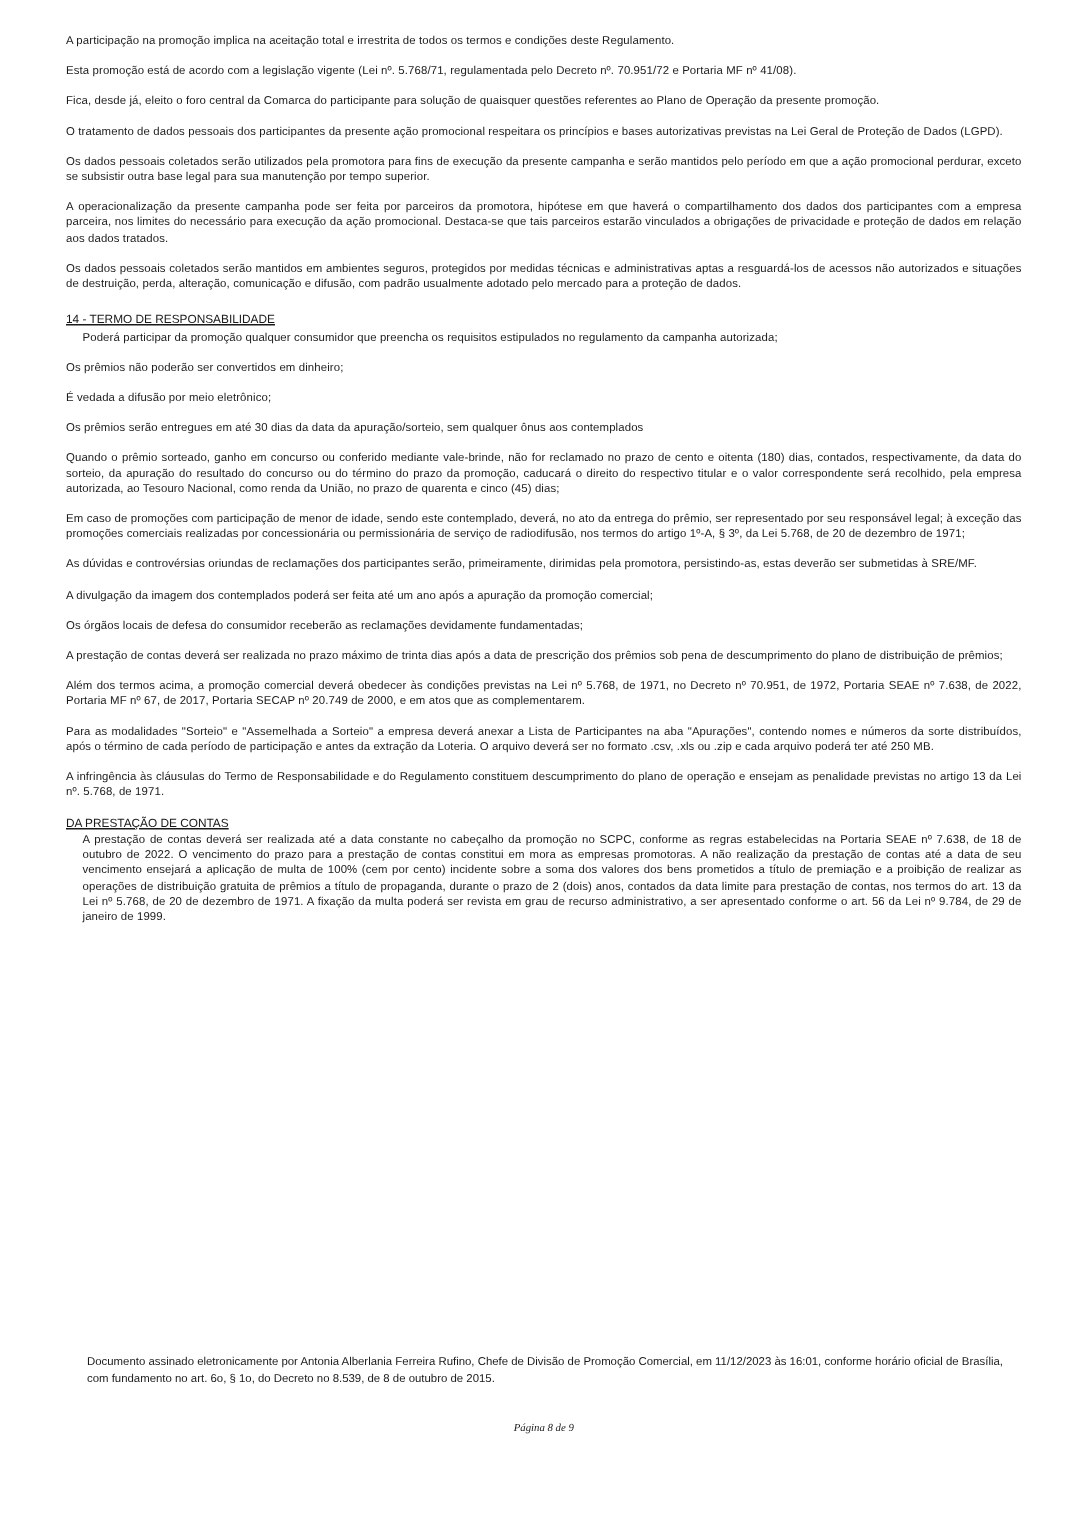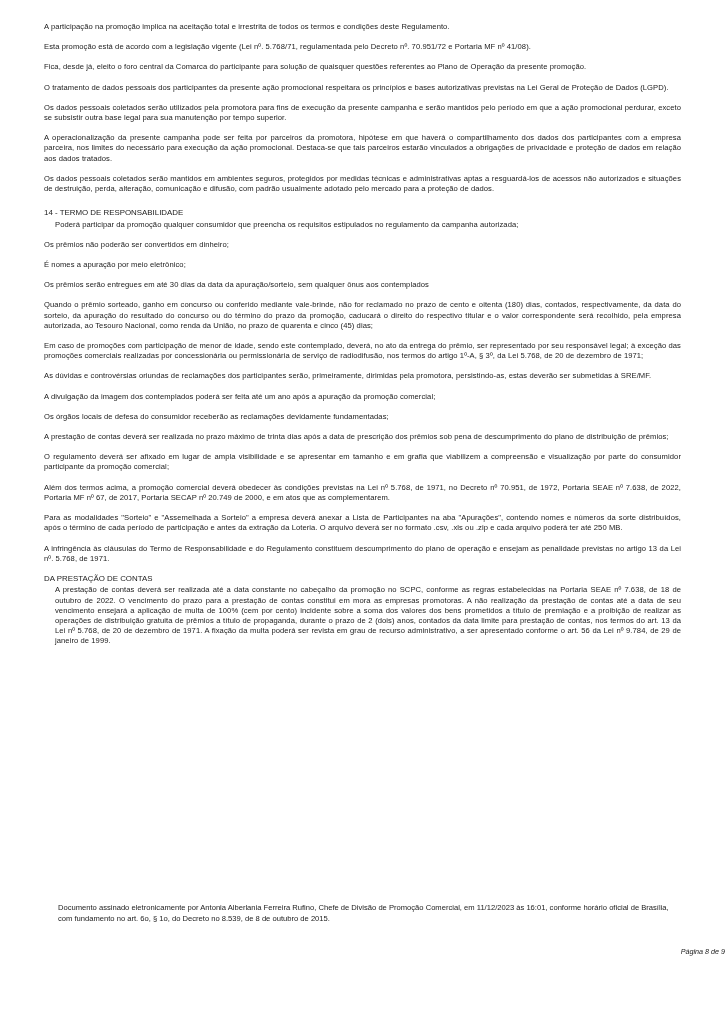--- a/index.html
+++ b/index.html
@@ -27,20 +27,21 @@
     line-height: 10.2px;
     text-align: justify;
     margin: 0 0 10px 0;
     letter-spacing: 0.01em;
   }
   .section-title {
     font-size: 7.9px;
     line-height: 10.4px;
     margin: 0 0 1px 0;
     text-align: left;
+    text-decoration: underline;
   }
   .section-block {
     margin: 0 0 10px 0;
   }
   .section-block p.para {
     margin-bottom: 0;
     padding-left: 11px;
   }
   .spacer-lg { height: 4px; }
 
@@ -102,24 +103,25 @@
     line-height: 10.4px;
     text-align: left;
     padding-left: 14px;
     padding-top: 4px;
   }
   .page-number {
     position: absolute;
     left: 0;
     right: 0;
     bottom: 16px;
-    text-align: right;
+    text-align: center;
     font-size: 7.2px;
     font-style: italic;
     color: #1a1a1a;
+    font-family: Liberation Serif, serif;
   }
 </style>
 </head>
 <body>
 
 <div class="page">
 
   <p class="para">A participação na promoção implica na aceitação total e irrestrita de todos os termos e condições deste Regulamento.</p>
   <p class="para">Esta promoção está de acordo com a legislação vigente (Lei nº. 5.768/71, regulamentada pelo Decreto nº. 70.951/72 e Portaria MF nº 41/08).</p>
   <p class="para">Fica, desde já, eleito o foro central da Comarca do participante para solução de quaisquer questões referentes ao Plano de Operação da presente promoção.</p>
@@ -129,29 +131,28 @@
   <p class="para">Os dados pessoais coletados serão mantidos em ambientes seguros, protegidos por medidas técnicas e administrativas aptas a resguardá-los de acessos não autorizados e situações de destruição, perda, alteração, comunicação e difusão, com padrão usualmente adotado pelo mercado para a proteção de dados.</p>
 
   <div class="spacer-lg"></div>
 
   <div class="section-block">
     <div class="section-title">14 - TERMO DE RESPONSABILIDADE</div>
     <p class="para">Poderá participar da promoção qualquer consumidor que preencha os requisitos estipulados no regulamento da campanha autorizada;</p>
   </div>
 
   <p class="para">Os prêmios não poderão ser convertidos em dinheiro;</p>
-  <p class="para">É nomes a apuração por meio eletrônico;</p>
+  <p class="para">É vedada a difusão por meio eletrônico;</p>
   <p class="para">Os prêmios serão entregues em até 30 dias da data da apuração/sorteio, sem qualquer ônus aos contemplados</p>
   <p class="para">Quando o prêmio sorteado, ganho em concurso ou conferido mediante vale-brinde, não for reclamado no prazo de cento e oitenta (180) dias, contados, respectivamente, da data do sorteio, da apuração do resultado do concurso ou do término do prazo da promoção, caducará o direito do respectivo titular e o valor correspondente será recolhido, pela empresa autorizada, ao Tesouro Nacional, como renda da União, no prazo de quarenta e cinco (45) dias;</p>
   <p class="para">Em caso de promoções com participação de menor de idade, sendo este contemplado, deverá, no ato da entrega do prêmio, ser representado por seu responsável legal; à exceção das promoções comerciais realizadas por concessionária ou permissionária de serviço de radiodifusão, nos termos do artigo 1º-A, § 3º, da Lei 5.768, de 20 de dezembro de 1971;</p>
   <p class="para">As dúvidas e controvérsias oriundas de reclamações dos participantes serão, primeiramente, dirimidas pela promotora, persistindo-as, estas deverão ser submetidas à SRE/MF.</p>
   <p class="para">A divulgação da imagem dos contemplados poderá ser feita até um ano após a apuração da promoção comercial;</p>
   <p class="para">Os órgãos locais de defesa do consumidor receberão as reclamações devidamente fundamentadas;</p>
   <p class="para">A prestação de contas deverá ser realizada no prazo máximo de trinta dias após a data de prescrição dos prêmios sob pena de descumprimento do plano de distribuição de prêmios;</p>
-  <p class="para">O regulamento deverá ser afixado em lugar de ampla visibilidade e se apresentar em tamanho e em grafia que viabilizem a compreensão e visualização por parte do consumidor participante da promoção comercial;</p>
   <p class="para">Além dos termos acima, a promoção comercial deverá obedecer às condições previstas na Lei nº 5.768, de 1971, no Decreto nº 70.951, de 1972, Portaria SEAE nº 7.638, de 2022, Portaria MF nº 67, de 2017, Portaria SECAP nº 20.749 de 2000, e em atos que as complementarem.</p>
   <p class="para">Para as modalidades "Sorteio" e "Assemelhada a Sorteio" a empresa deverá anexar a Lista de Participantes na aba "Apurações", contendo nomes e números da sorte distribuídos, após o término de cada período de participação e antes da extração da Loteria. O arquivo deverá ser no formato .csv, .xls ou .zip e cada arquivo poderá ter até 250 MB.</p>
   <p class="para">A infringência às cláusulas do Termo de Responsabilidade e do Regulamento constituem descumprimento do plano de operação e ensejam as penalidade previstas no artigo 13 da Lei nº. 5.768, de 1971.</p>
 
   <div class="section-block">
     <div class="section-title">DA PRESTAÇÃO DE CONTAS</div>
     <p class="para">A prestação de contas deverá ser realizada até a data constante no cabeçalho da promoção no SCPC, conforme as regras estabelecidas na Portaria SEAE nº 7.638, de 18 de outubro de 2022. O vencimento do prazo para a prestação de contas constitui em mora as empresas promotoras. A não realização da prestação de contas até a data de seu vencimento ensejará a aplicação de multa de 100% (cem por cento) incidente sobre a soma dos valores dos bens prometidos a título de premiação e a proibição de realizar as operações de distribuição gratuita de prêmios a título de propaganda, durante o prazo de 2 (dois) anos, contados da data limite para prestação de contas, nos termos do art. 13 da Lei nº 5.768, de 20 de dezembro de 1971. A fixação da multa poderá ser revista em grau de recurso administrativo, a ser apresentado conforme o art. 56 da Lei nº 9.784, de 29 de janeiro de 1999.</p>
   </div>
 
   <div class="footer">

